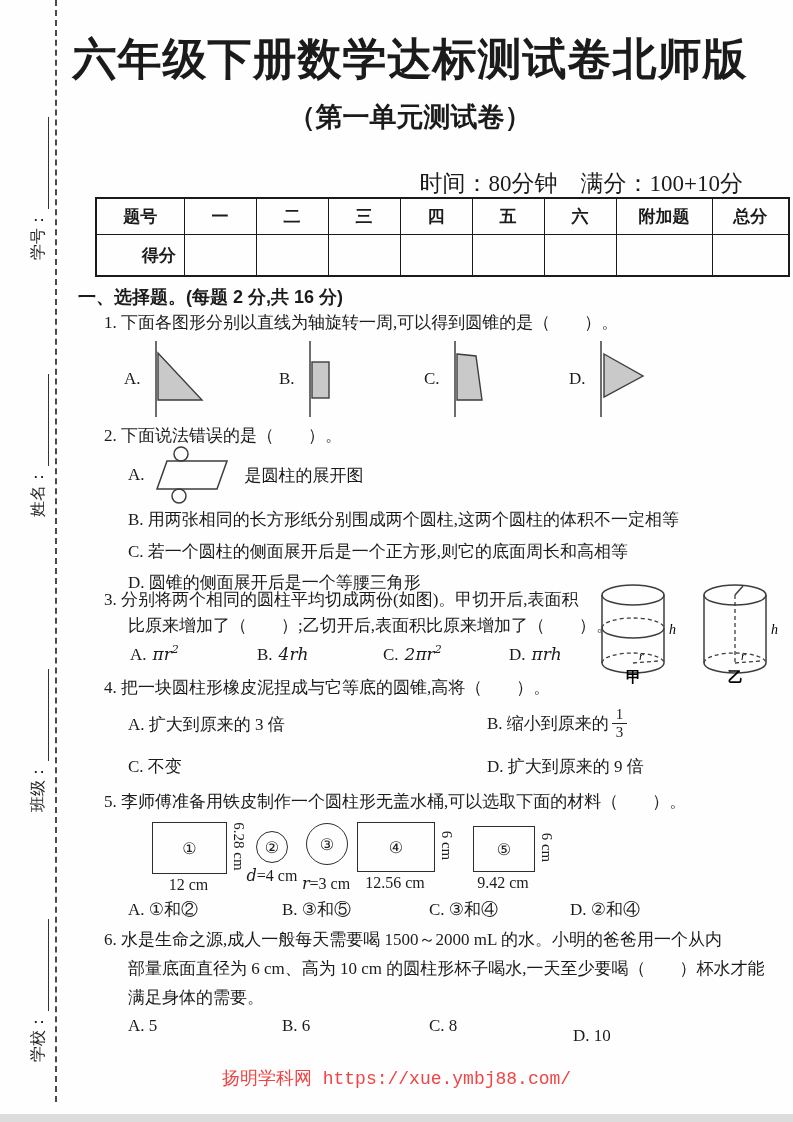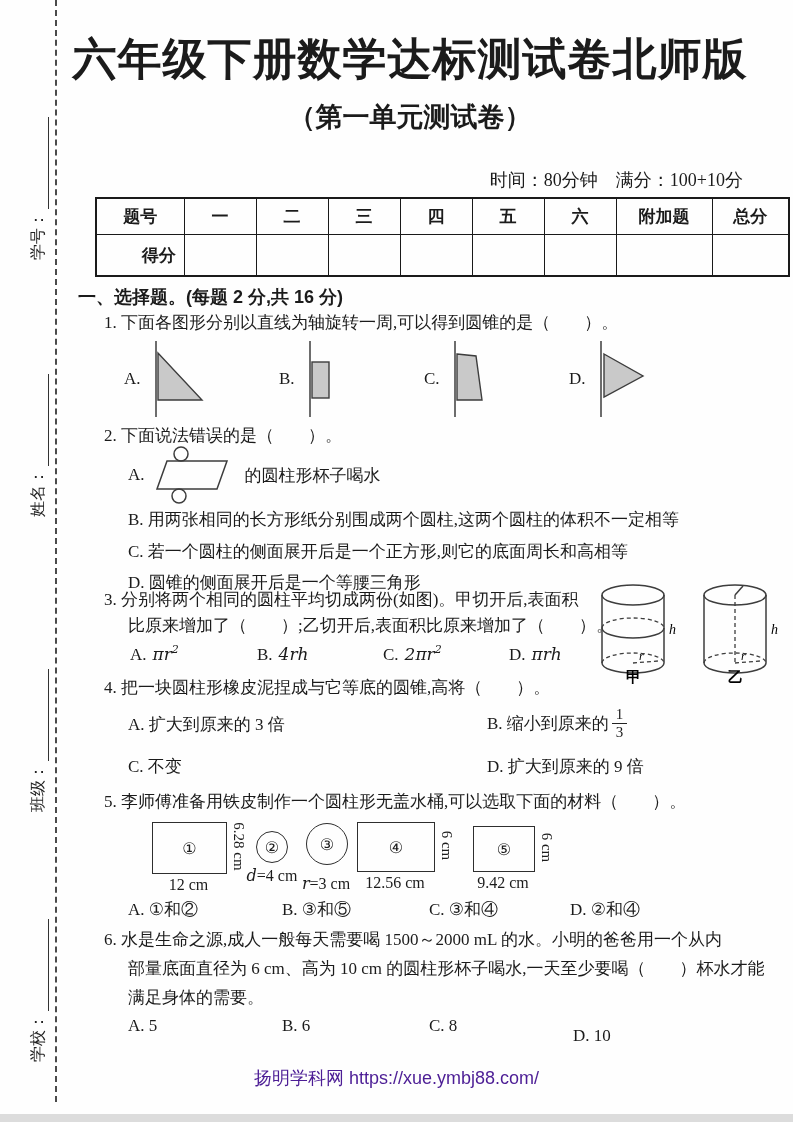--- a/index.html
+++ b/index.html
@@ -18,21 +18,21 @@
     transform:rotate(-90deg);display:flex;align-items:flex-end;gap:3px;
     font-size:16px;color:#222;}
   .margin-unit .blank{display:inline-block;width:92px;height:16px;
     border-bottom:1.6px solid #333;}
 
   
   .title{left:60px;top:30px;width:700px;text-align:center;
     font-size:44px;font-weight:700;letter-spacing:1px;}
   .subtitle{left:60px;top:99px;width:700px;text-align:center;
     font-size:27px;font-weight:700;}
-  .time-info{left:95px;top:168px;width:648px;text-align:right;font-size:18px;}
+  .time-info{left:95px;top:168px;width:648px;text-align:right;font-size:23px;}
 
   
   .score-table{left:95px;top:197px;width:693px;border-collapse:collapse;
     font-family:"Liberation Sans","DejaVu Sans",sans-serif;
     font-size:17px;font-weight:700;table-layout:fixed;}
   .score-table td{border:1.6px solid #1a1a1a;text-align:center;padding:0;}
   .score-table{border:2.2px solid #1a1a1a;}
   .score-table tr:nth-child(1) td{height:35px;}
   .score-table tr:nth-child(2) td{height:40px;padding-left:37px;}
 
@@ -59,22 +59,22 @@
   .q5fig-rect{position:absolute;border:1.6px solid #2e2e2e;
     display:flex;align-items:center;justify-content:center;font-size:16px;}
   .q5fig-circle{position:absolute;border:1.6px solid #2e2e2e;border-radius:50%;
     display:flex;align-items:center;justify-content:center;font-size:16px;}
   .dim-bottom{position:absolute;text-align:center;font-size:16px;white-space:nowrap;}
   .dim-side{position:absolute;width:64px;text-align:center;font-size:15px;
     transform:rotate(90deg);white-space:nowrap;}
 
   
   .footer-site{left:0;top:1066px;width:793px;text-align:center;
-    font-family:Liberation Sans, sans-serif;
-    font-size:18px;color:#4c1d95;}
+    font-family:Liberation Mono, monospace;
+    font-size:18px;color:#ef4444;}
   .footer-page{left:0;top:1088px;width:793px;text-align:center;
     font-size:15px;font-weight:700;color:#787878;}
   .bottom-strip{left:0;top:1114px;width:793px;height:8px;background:#dcdcdc;}
 </style>
 </head>
 <body>
 
 <div class="page">
 
   <div class="seal-line"></div>
@@ -173,21 +173,21 @@
 
   <div class="abs q-text" style="left:104px;top:424px;">2. 下面说法错误的是（　　）。</div>
 
   <div class="abs fig-group" style="left:128px;top:446px;">
     <span>A.</span>
     <svg width="88" height="58" viewBox="0 0 88 58">
       <circle cx="30" cy="8" r="7" class="st"></circle>
       <polygon points="16,15 76,15 66,43 6,43" class="st"></polygon>
       <circle cx="28" cy="50" r="7" class="st"></circle>
     </svg>
-    <span>的圆柱形杯子喝水</span>
+    <span>是圆柱的展开图</span>
   </div>
   <div class="abs q-text" style="left:128px;top:508px;">B. 用两张相同的长方形纸分别围成两个圆柱,这两个圆柱的体积不一定相等</div>
   <div class="abs q-text" style="left:128px;top:540px;">C. 若一个圆柱的侧面展开后是一个正方形,则它的底面周长和高相等</div>
   <div class="abs q-text" style="left:128px;top:571px;">D. 圆锥的侧面展开后是一个等腰三角形</div>
 
   <div class="abs q-text" style="left:104px;top:588px;">3. 分别将两个相同的圆柱平均切成两份(如图)。甲切开后,表面积</div>
   <div class="abs q-text" style="left:128px;top:614px;">比原来增加了（　　）;乙切开后,表面积比原来增加了（　　）。</div>
 
   <div class="abs opt-row" style="left:130px;top:643px;">
     <span class="lbl">A.</span><span class="math"><span>πr</span><sup>2</sup></span>

